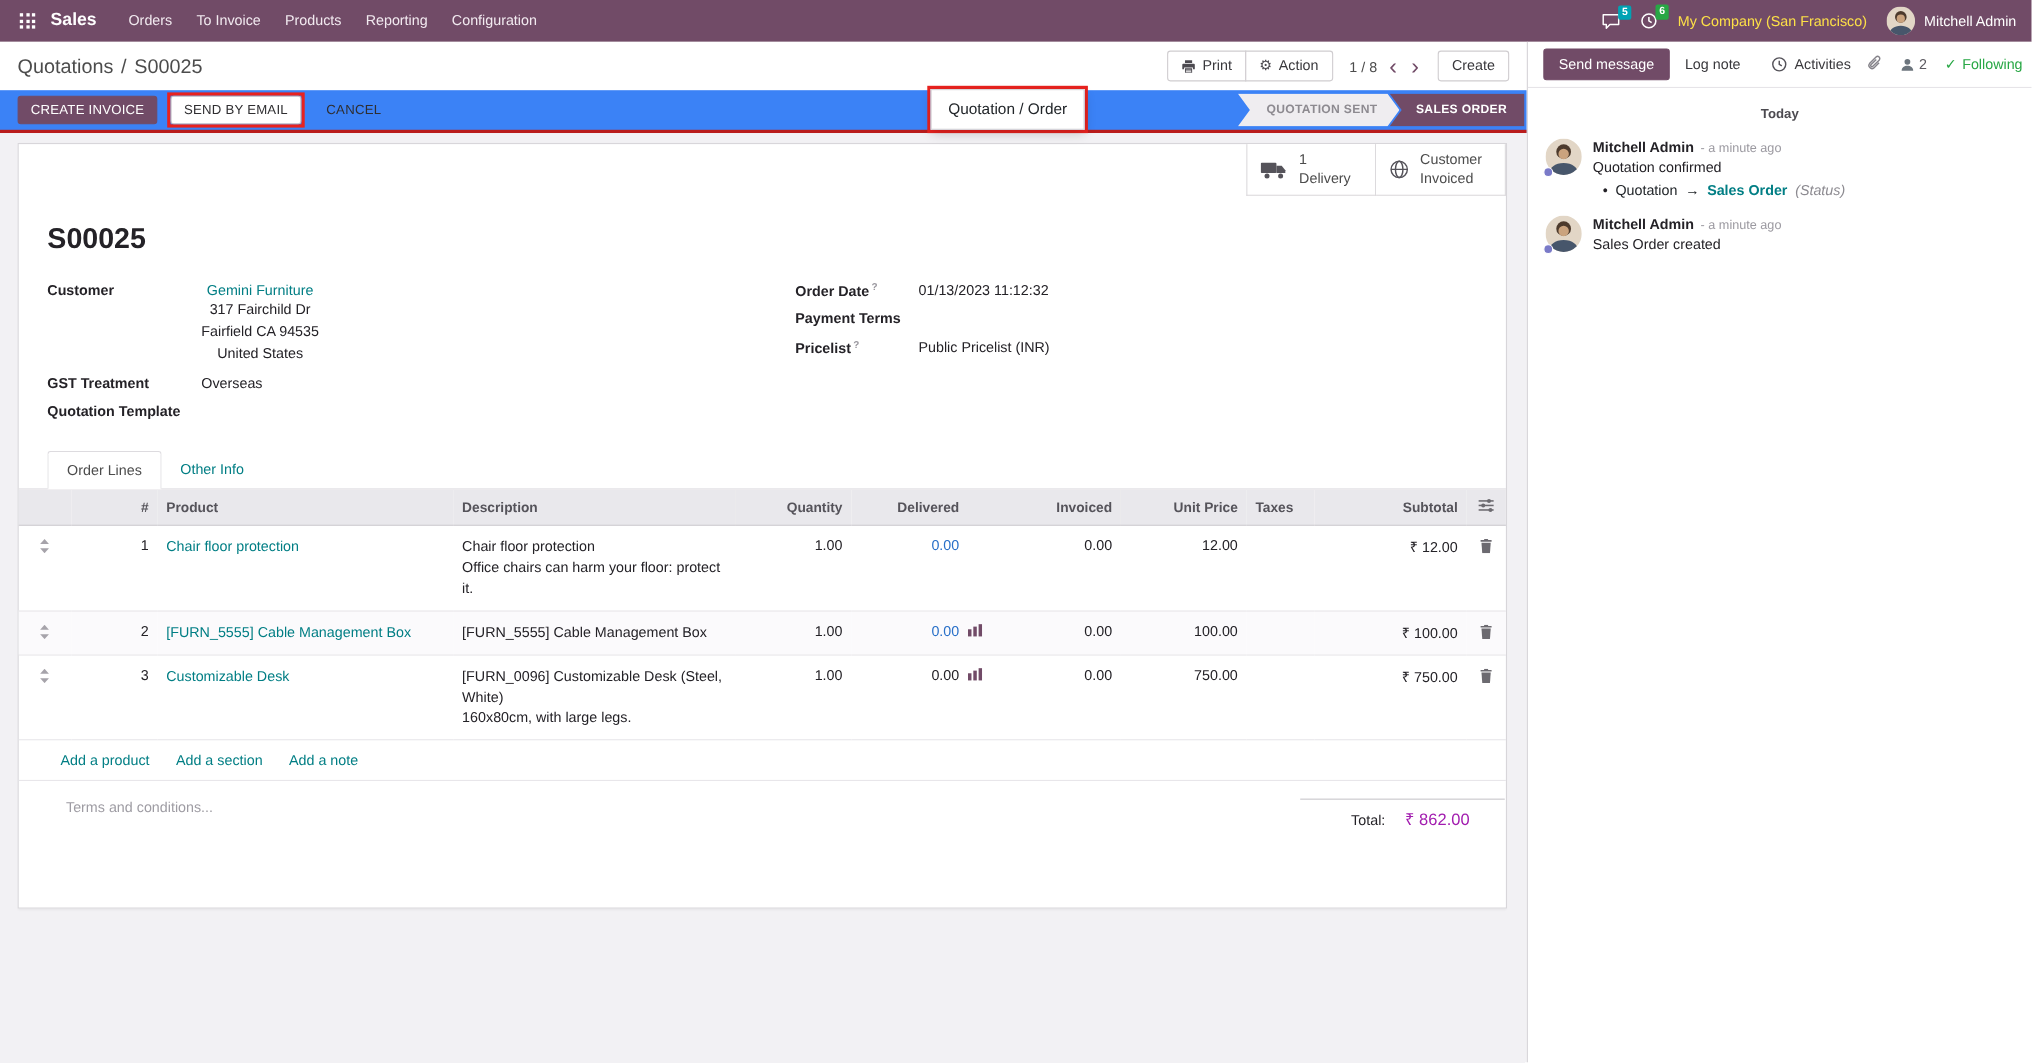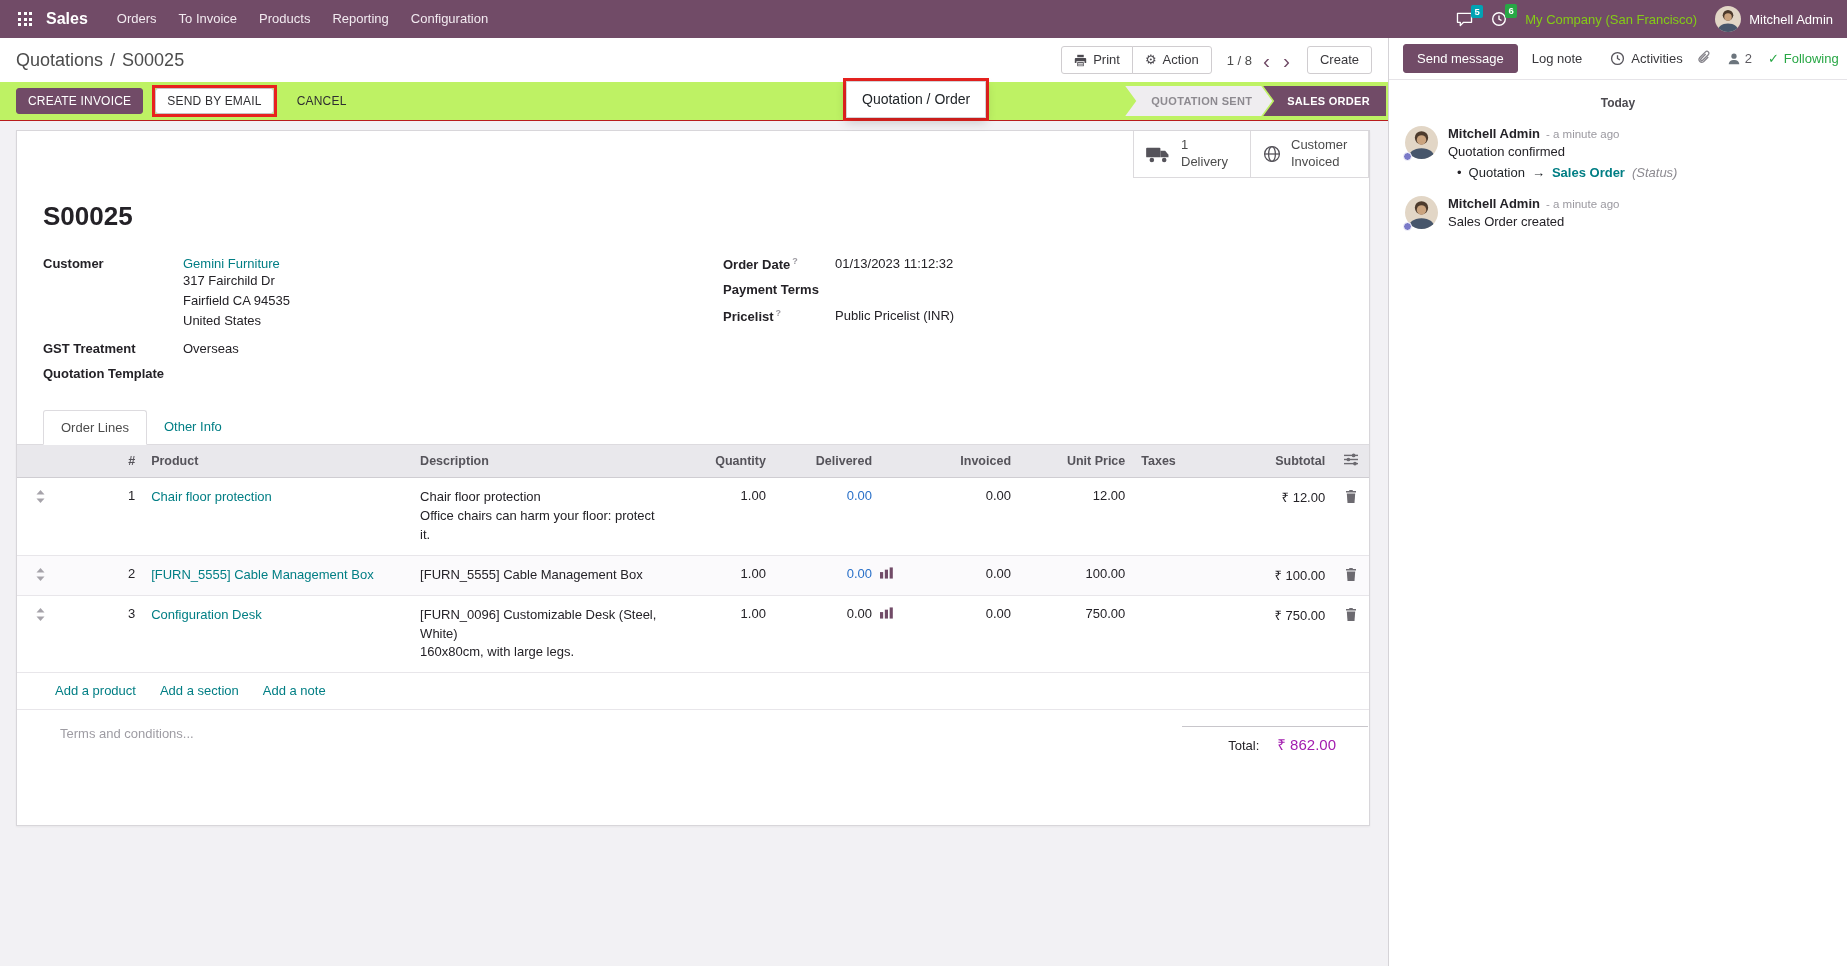--- a/index.html
+++ b/index.html
@@ -12,42 +12,42 @@
   .apps-btn { width:34px; height:38px; display:flex; align-items:center; justify-content:center; cursor:pointer; }
   .grid-icon { display:grid; grid-template-columns:repeat(3,3px); grid-gap:2.5px; }
   .grid-icon i { width:3px; height:3px; background:#fff; }
   .nav-app { font-size:16px; font-weight:700; margin:0 18px 0 4px; cursor:pointer; }
   .nav-menu { padding:0 11px; line-height:38px; font-size:13px; color:#f2eaf0; cursor:pointer; white-space:nowrap; }
   .nav-right { margin-left:auto; display:flex; align-items:center; gap:18px; }
   .nav-icon { position:relative; display:flex; align-items:center; cursor:pointer; }
   .badge { position:absolute; top:-7px; right:-10px; font-size:9.5px; font-weight:700; line-height:1; padding:2px 3.5px; border-radius:2px; color:#fff; }
   .badge.b1 { background:#00A3B4; }
   .badge.b2 { background:#28a745; }
-  .nav-company { font-size:13px; color:#84cc16; cursor:pointer; white-space:nowrap; }
+  .nav-company { font-size:13px; color:#fde047; cursor:pointer; white-space:nowrap; }
   .nav-user { display:flex; align-items:center; gap:8px; cursor:pointer; white-space:nowrap; }
   .avatar { border-radius:50%; overflow:hidden; flex:none; display:block; }
 
   
   .main { flex:1; display:flex; min-height:0; }
   .left-pane { width:1388px; flex:none; display:flex; flex-direction:column; background:#fff; }
 
   .control-row { height:44px; display:flex; align-items:center; padding:0 16px; flex:none; }
   .breadcrumb { font-size:18px; color:#4c4c4c; display:flex; gap:7px; align-items:center; }
   .bc-parent { cursor:pointer; }
   .control-right { margin-left:auto; display:flex; align-items:center; gap:15px; }
   .btn { font-family:inherit; font-size:13px; background:#fff; border:1px solid #d0cdd0; border-radius:3px; padding:5px 12px; color:#39383c; cursor:pointer; display:inline-flex; align-items:center; gap:6px; line-height:1.2; }
   .btn-group { display:flex; }
   .btn-group .btn:first-child { border-radius:3px 0 0 3px; }
   .btn-group .btn:last-child { border-radius:0 3px 3px 0; margin-left:-1px; }
   .gear-glyph { font-size:13px; color:#4c4a50; }
   .pager { display:flex; align-items:center; gap:9px; font-size:13px; color:#4c4c4c; }
   .pager-arrow { font-size:21px; line-height:1; color:#714B67; cursor:pointer; padding:0 2px; user-select:none; }
 
   
-  .status-row { height:39px; display:flex; align-items:center; padding:0 2px 0 16px; border-bottom:1px solid #b91c1c; background:#bef264; flex:none; }
+  .status-row { height:39px; display:flex; align-items:center; padding:0 2px 0 16px; border-bottom:3px solid #b91c1c; background:#3b82f6; flex:none; }
   .status-left { display:flex; align-items:center; gap:9px; }
   .btn-sm { font-size:12px; font-weight:500; padding:5px 11px; border-radius:3px; letter-spacing:.2px; cursor:pointer; font-family:inherit; line-height:1.2; white-space:nowrap; }
   .btn-primary { background:#714B67; border:1px solid #714B67; color:#fff; }
   .btn-secondary { background:#fff; border:1px solid #c6c2c6; color:#2f2e31; }
   .btn-link { background:none; border:none; color:#2f2e31; }
   .hl-red { border:3px solid #e8221f; display:inline-flex; }
   .statusbar { margin-left:auto; display:flex; align-items:center; }
   .stage { height:30px; display:flex; align-items:center; font-size:11px; font-weight:700; letter-spacing:.3px; white-space:nowrap; cursor:pointer; }
   .stage.sent { background:#efedf0; color:#8d8a90; padding:0 20px 0 26px; clip-path:polygon(0 0, calc(100% - 11px) 0, 100% 50%, calc(100% - 11px) 100%, 0 100%, 11px 50%); }
   .stage.active { background:#714B67; color:#fff; padding:0 16px 0 24px; margin-left:-9px; clip-path:polygon(0 0, 100% 0, 100% 100%, 0 100%, 11px 50%); }
@@ -65,21 +65,21 @@
   .smart-btn + .smart-btn { border-left:none; }
   .smart-txt { display:flex; flex-direction:column; line-height:1.3; font-size:13px; }
 
   .sheet-body { padding:0 26px; }
   .doc-title { font-size:26px; font-weight:600; color:#242227; margin:23px 0 24px; }
   .field-grid { display:grid; grid-template-columns:1fr 1fr; column-gap:60px; align-items:start; }
   .fgroup { display:flex; flex-direction:column; gap:10px; }
   .field { display:flex; }
   .flabel { width:140px; flex:none; font-weight:600; color:#242227; }
   .fgroup.right .flabel { width:112px; }
-  .fvalue { color:#242227; }
+  .fvalue { color:#242227;text-align:center; }
   .fvalue.empty { min-height:16px; min-width:160px; }
   .addr { line-height:1.55; }
   .link { color:#017e84; text-decoration:none; cursor:pointer; }
   sup.help { color:#9b99a0; font-size:9px; margin-left:2px; }
 
   .tabs { margin-top:28px; padding-left:26px; border-bottom:1px solid #dddbdf; display:flex; }
   .tab { padding:9px 17px; font-size:13px; cursor:pointer; }
   .tab.active { background:#fff; border:1px solid #dddbdf; border-bottom:1px solid #fff; margin-bottom:-1px; border-radius:3px 3px 0 0; color:#4c4c4c; }
   .tab.inactive { color:#017e84; }
 
@@ -395,21 +395,21 @@
                       <path d="M4.5 0h3l.5 1H11v1.4H1V1h3z"></path>
                       <path d="M1.8 3.4h8.4L9.5 13h-7z"></path>
                     </svg></td>
               </tr>
               <tr>
                 <td class="tc handle"><svg width="9" height="13" viewBox="0 0 9 13" fill="#a6a3aa">
                       <path d="M4.5 0L8.5 4.5H.5z"></path>
                       <path d="M4.5 13L8.5 8.5H.5z"></path>
                     </svg></td>
                 <td class="tr">3</td>
-                <td><span class="prod-link">Configuration Desk</span></td>
+                <td><span class="prod-link">Customizable Desk</span></td>
                 <td>
                     <div class="desc">[FURN_0096] Customizable Desk (Steel, White)
 160x80cm, with large legs.</div>
                   </td>
                 <td class="tr">1.00</td>
                 <td class="tr dlv"><span>0.00</span><span class="fc-ic"><svg width="13" height="12" viewBox="0 0 14 12" fill="#714B67">
                         <rect x="0" y="5" width="3.4" height="7"></rect>
                         <rect x="5.2" y="2.4" width="3.4" height="9.6"></rect>
                         <rect x="10.4" y="0" width="3.4" height="12"></rect>
                       </svg></span></td>

